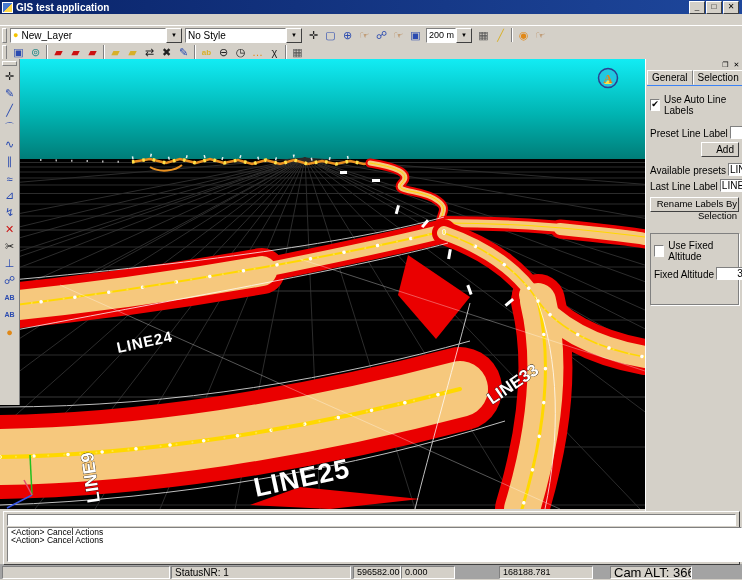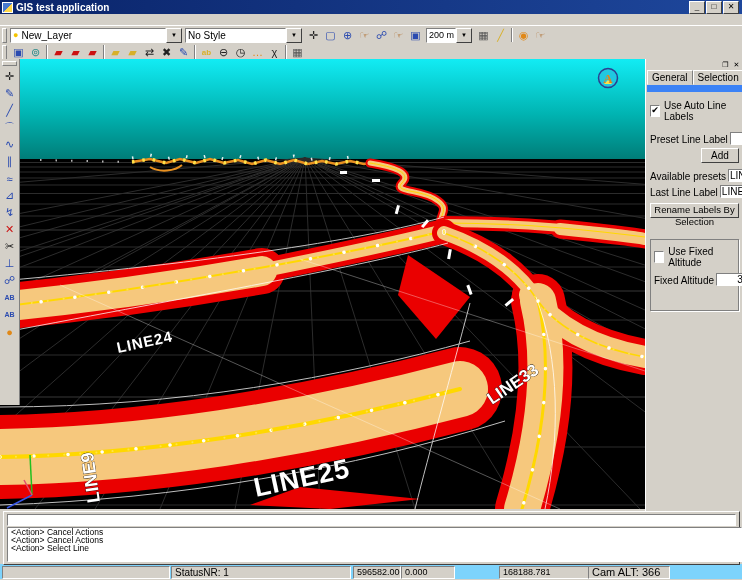--- a/index.html
+++ b/index.html
@@ -48,52 +48,52 @@
   .ltbtn.small-text{font-size:7px;font-weight:bold;}
 
   
   .viewport{position:absolute;left:0;top:59px;width:645px;height:450px;background:#000;z-index:1;}
 
   
   .right-panel{position:absolute;left:645px;top:59px;width:97px;height:452px;background:#d4d0c8;
      border-left:1px solid #fff;font-size:10px;z-index:6;}
   .rp-head{display:flex;justify-content:flex-end;align-items:center;height:9px;padding:1px 2px 0 0;}
   .rp-headbtn{width:9px;height:8px;font-size:7px;line-height:7px;text-align:center;margin-left:2px;color:#000;}
-  .rp-tabs{display:flex;margin:1px 1px 0 1px;border-bottom:7px solid #3b82f6;}
+  .rp-tabs{display:flex;margin:1px 1px 0 1px;border-bottom:1px solid #3b82f6;}
   .rp-tab{padding:1px 4px;border:1px solid;border-color:#fff #808080 transparent #fff;font-size:10px;}
   .rp-body{padding:8px 4px 0 4px;}
   .chk-row{display:flex;align-items:center;margin-bottom:10px;}
   .chk{width:10px;height:10px;border:1px solid;border-color:#808080 #fff #fff #808080;background:#fff;
      font-size:9px;line-height:9px;text-align:center;margin-right:4px;color:#000;}
   .rp-row{display:flex;align-items:flex-end;margin-bottom:3px;white-space:nowrap;}
   .rp-row label{margin-right:2px;}
   .rp-input{border:1px solid;border-color:#808080 #fff #fff #808080;background:#fff;height:11px;
      font-size:10px;font-family:"Liberation Sans",sans-serif;padding:0 1px;}
   .rp-btn{border:1px solid;border-color:#fff #404040 #404040 #fff;background:#d4d0c8;
-     font-size:10px;font-family:"Liberation Sans",sans-serif;height:15px;line-height:12px;padding:0 4px;}
+     font-size:10px;font-family:"Liberation Sans",sans-serif;height:15px;line-height:12px;padding:0 4px;text-align:right;}
   .add-row{display:flex;justify-content:flex-end;margin:2px 0 6px 0;}
   .mini-combo{display:flex;height:13px;}
   .mini-combo .cfield{flex:1;}
   .rp-group{border:1px solid #808080;box-shadow:1px 1px 0 #fff;margin-top:12px;padding:6px 3px 8px 3px;}
   .num-right{text-align:right;}
 
   
   .log-panel{position:absolute;left:3px;top:511px;width:735px;height:52px;
      border:1px solid;border-color:#fff #404040 #404040 #fff;background:#d4d0c8;z-index:7;}
   .log-input{position:absolute;left:3px;top:2px;width:723px;height:10px;
      border:1px solid;border-color:#808080 #fff #fff #808080;background:#fff;
      font-size:9px;font-family:"Liberation Sans",sans-serif;padding:0 2px;}
   .log-list{position:absolute;left:3px;top:15px;width:727px;height:33px;
      border:1px solid;border-color:#808080 #fff #fff #808080;background:#fff;
      font-size:8.5px;line-height:8px;overflow:hidden;padding:0 3px;}
   .log-line{white-space:nowrap;}
   .log-line.clipped{margin-top:-5px;}
 
   
-  .statusbar{position:absolute;left:0;top:564px;width:742px;height:15px;background:#7dd3fc;font-size:10px;}
+  .statusbar{position:absolute;left:0;top:564px;width:742px;height:15px;background:#a3a3a3;font-size:10px;}
   .sb-cell{position:absolute;top:2px;height:11px;border:1px solid;border-color:#808080 #fff #fff #808080;
      padding:0 3px;line-height:11px;white-space:nowrap;overflow:hidden;background:#d4d0c8;}
 </style>
 </head>
 <body>
 
 <div class="app">
 
   <div class="titlebar">
     <span class="app-icon"></span>
@@ -384,26 +384,25 @@
         </div>
       </div>
     </div>
   </div>
 
   <div class="log-panel">
     <input class="log-input" value="" style="">
     <div class="log-list">
       <div class="log-line">&lt;Action&gt; Cancel Actions</div>
       <div class="log-line">&lt;Action&gt; Cancel Actions</div>
-      <div class="log-line">&lt;Action&gt; Select Line</div>
     </div>
   </div>
 
   <div class="statusbar">
     <span class="sb-cell" style="left:2px;width:160px"></span>
     <span class="sb-cell" style="left:171px;width:172px">StatusNR: 1</span>
     <span class="sb-cell" style="left:353px;width:40px;font-size:9px">596582.000</span>
     <span class="sb-cell" style="left:401px;width:46px;font-size:9px">0.000</span>
     <span class="sb-cell" style="left:499px;width:86px;font-size:9px">168188.781</span>
-    <span class="sb-cell" style="left:588px;width:74px;font-size:11px">Cam ALT: 366</span>
+    <span class="sb-cell" style="left:610px;width:74px;font-size:13px">Cam ALT: 366</span>
   </div>
 
 </div>
 
 </body></html>

